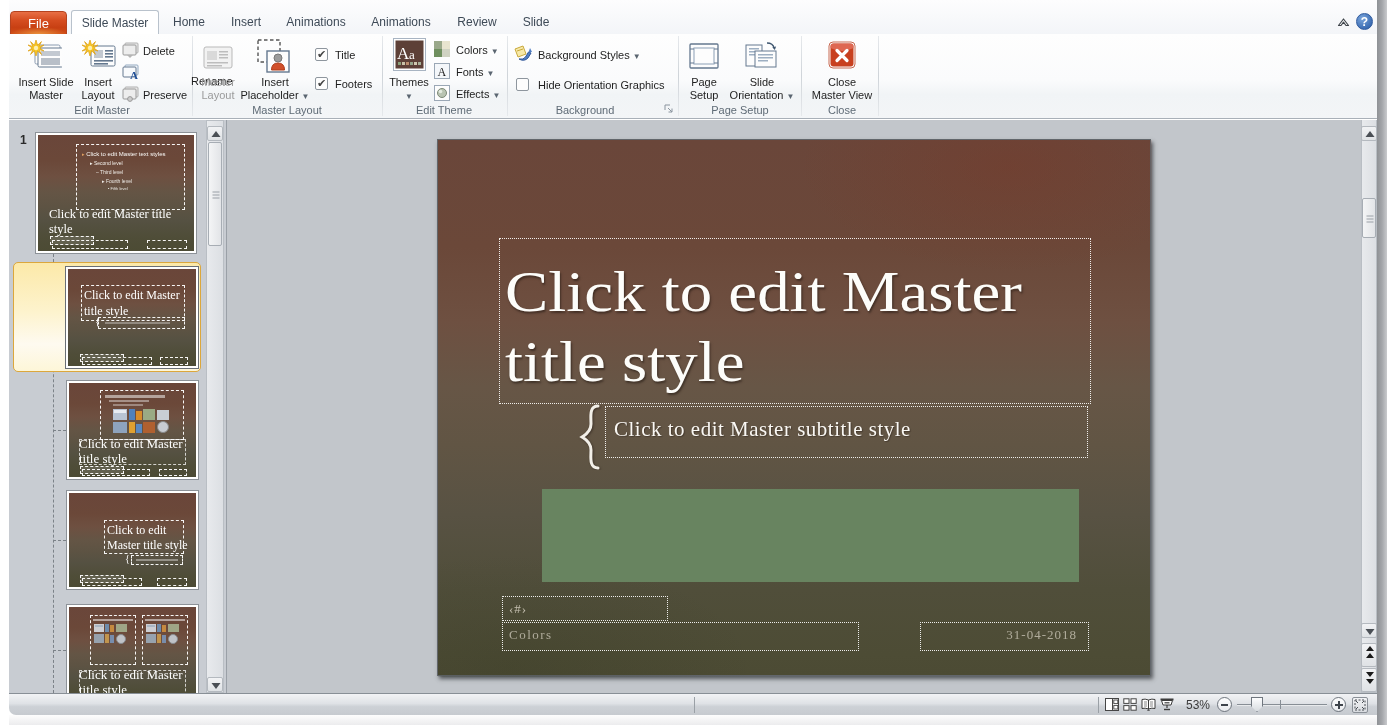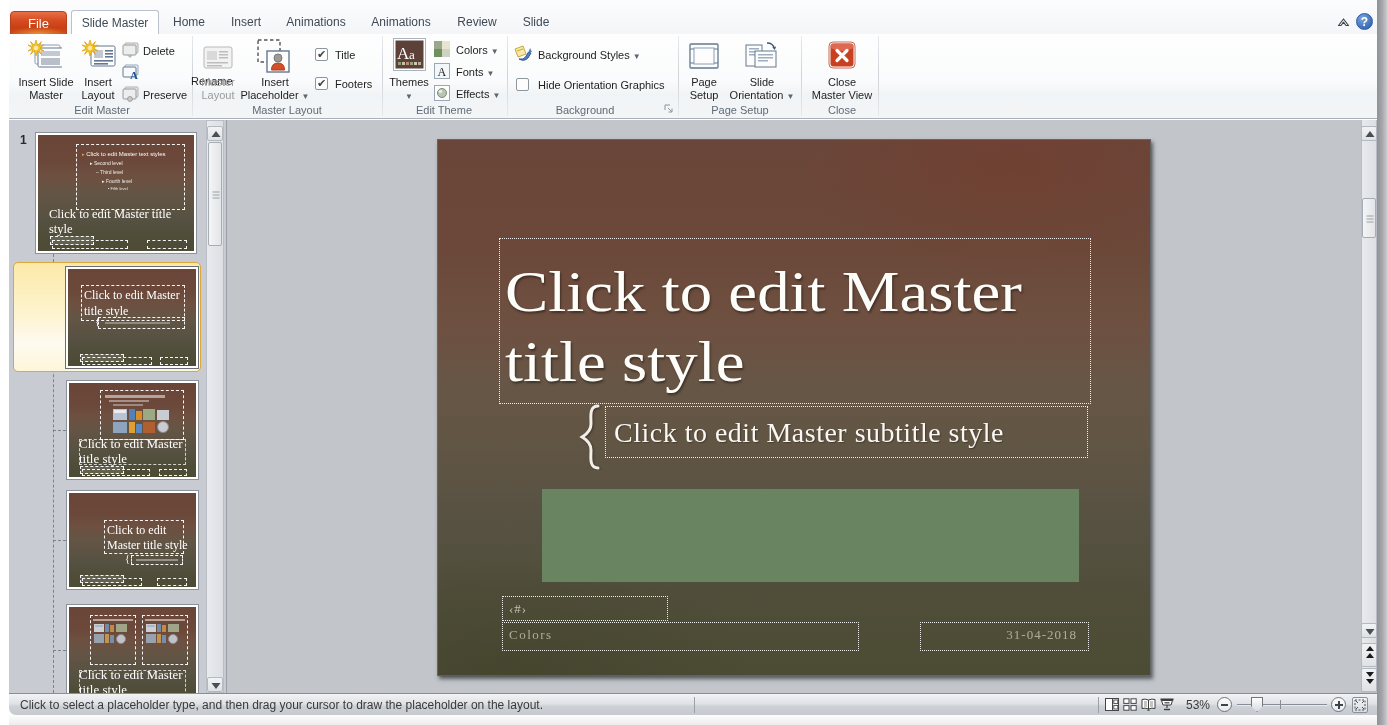--- a/index.html
+++ b/index.html
@@ -400,21 +400,21 @@
 
     <div class="ph" style="left:61px;top:98px;width:592px;height:166px;"></div>
     <div class="abs" style="left:67px;top:117px;width:560px;font-family:'Liberation Serif',serif;
       font-size:58px;line-height:70px;color:#fdfdfa;transform:scaleX(1.118);transform-origin:left top;
       text-shadow:1px 2px 2px rgba(30,20,15,0.55);">Click to edit Master title&nbsp;style</div>
 
     <div class="ph" style="left:167px;top:266px;width:483px;height:52px;"></div>
     <svg class="abs" style="left:136px;top:264px;" width="30" height="66" viewBox="0 0 30 66">
       <path d="M24 2 C15 2 17 13 17 20 C17 28 11 31 8 33 C11 35 17 38 17 46 C17 53 15 64 24 64" fill="none" stroke="#f2efe8" stroke-width="3" stroke-linecap="round" style="filter:drop-shadow(1px 1px 1px rgba(30,20,15,0.5));"></path>
     </svg>
-    <div class="abs" style="left:176px;top:277px;font-family:'Liberation Serif',serif;font-size:28px;
+    <div class="abs" style="left:176px;top:277px;font-family:'Liberation Serif',serif;font-size:21px;
       letter-spacing:0.5px;color:#faf8f4;text-shadow:1px 1px 1px rgba(30,20,15,0.4);">Click to edit Master subtitle style</div>
 
     <div class="abs" style="left:104px;top:349px;width:537px;height:93px;background:#688460;"></div>
 
     <div class="ph" style="left:64px;top:456px;width:166px;height:25px;"></div>
     <div class="abs" style="left:71px;top:461px;font-family:'Liberation Serif',serif;font-size:13px;
       color:rgba(225,219,205,0.8);letter-spacing:1px;">‹#›</div>
     <div class="ph" style="left:64px;top:482px;width:357px;height:29px;"></div>
     <div class="abs" style="left:71px;top:487px;font-family:'Liberation Serif',serif;font-size:13px;
       color:rgba(210,204,190,0.75);letter-spacing:1.5px;">Colors</div>
@@ -440,21 +440,20 @@
     <svg width="16" height="24">
         <path d="M8 2 l4 5 h-8 z M8 9 l4 5 h-8 z" fill="#1a1a1a"></path>
       </svg></div>
   <div class="sbbtn" style="left:1352px;top:548px;width:16px;height:24px;">
     <svg width="16" height="24">
         <path d="M8 8 l4 -5 h-8 z M8 15 l4 -5 h-8 z" fill="#1a1a1a"></path>
       </svg></div>
 </div>
 
 <div class="abs" id="statusbar">
-  <div class="abs" style="left:11px;top:4px;">Click to select a placeholder type, and then drag your cursor to draw the placeholder on the layout.</div>
   <div class="abs" style="left:685px;top:3px;width:1px;height:16px;background:#9aa0a6;"></div>
   <div class="abs" style="left:1089px;top:3px;width:1px;height:16px;background:#9aa0a6;"></div>
 
   <svg class="abs" style="left:1096px;top:4px;" width="14" height="13" viewBox="0 0 14 13">
     <rect x="0.5" y="0.5" width="13" height="12" fill="#fff" stroke="#464646" stroke-width="1"></rect>
     <rect x="1.5" y="1.5" width="5" height="10" fill="#fff"></rect>
     <line x1="7.5" y1="1" x2="7.5" y2="12" stroke="#464646" stroke-width="1"></line>
     <rect x="8.8" y="2" width="4" height="3.6" fill="#fff" stroke="#464646" stroke-width="0.9"></rect>
     <rect x="8.8" y="7.4" width="4" height="3.6" fill="#fff" stroke="#464646" stroke-width="0.9"></rect>
   </svg>

